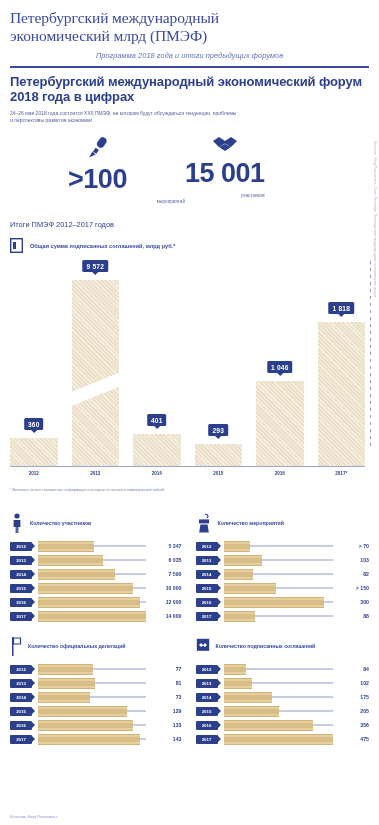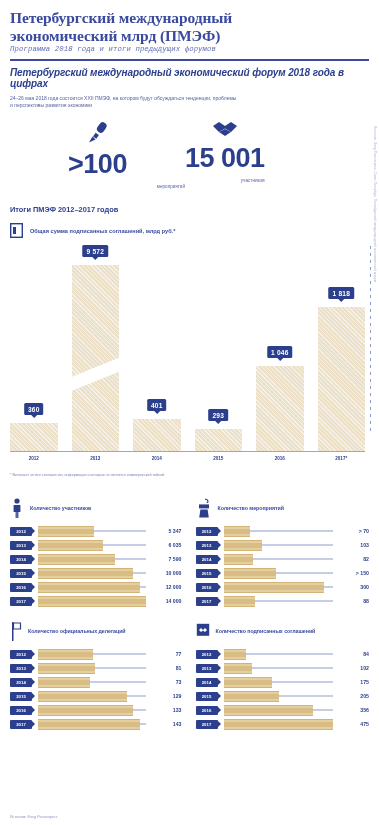--- a/index.html
+++ b/index.html
@@ -7,47 +7,47 @@
     width:379px;height:825px;background:#ffffff;
     font-family:"Liberation Sans","DejaVu Sans",sans-serif;
     color:#2b3f8c;overflow:hidden;
   }
   .page{position:relative;width:379px;height:825px;padding:0;box-sizing:border-box;}
 
   
   .header{padding:9px 10px 0 10px;}
   .title{
     font-family:"Liberation Serif","DejaVu Serif",serif;
-    font-size:15.5px;line-height:18px;font-weight:700;color:#3a4a9e;
+    font-size:15.5px;line-height:18px;font-weight:400;color:#3a4a9e;
     letter-spacing:-0.1px;
   }
   .subtitle{
-    font-family:Liberation Mono, monospace;
-    font-style:italic;font-size:7.3px;color:#6170b5;letter-spacing:.1px;
+    font-family:Liberation Sans, sans-serif;
+    font-style:italic;font-size:7.3px;color:#6170b5;margin-top:6px;letter-spacing:.1px;text-align:center;
   }
   .rule{height:2px;background:#3a4a9e;margin:6px 10px 0 10px;}
   .lede{
-    padding:6px 10px 0 10px;font-size:10px;font-weight:700;color:#2b3f8c;letter-spacing:-0.1px;font-style:italic;
+    padding:6px 10px 0 10px;font-size:13px;font-weight:700;color:#2b3f8c;letter-spacing:-0.1px;
   }
   .lede-sub{
     padding:6px 10px 0 10px;font-size:5px;line-height:7px;color:#57639f;max-width:230px;
   }
 
   
   .stats{display:flex;gap:0;padding:10px 10px 0 10px;align-items:flex-start;}
   .stat{display:flex;align-items:center;gap:6px;flex-direction:column;}
   .stat:first-child{width:175px;}
   .stat-num{
     font-size:27px;font-weight:700;color:#2b3f8c;line-height:1;letter-spacing:-0.5px;
   }
   .stat-cap{font-size:4.6px;color:#5b67a6;align-self:flex-end;padding-bottom:3px;white-space:nowrap;}
   .icon-blue{fill:#2b3f8c;}
 
   
-  .sect-head{padding:13px 10px 0 10px;font-size:7.4px;font-weight:700;color:#2b3f8c;}
+  .sect-head{padding:13px 10px 0 10px;font-size:7.4px;font-weight:400;color:#2b3f8c;}
   .legend{display:flex;align-items:center;gap:7px;padding:9px 10px 0 10px;}
   .legend-label{font-size:5.6px;color:#3a4a9e;font-weight:700;}
 
   
   .chart{position:relative;margin:8px 14px 0 10px;height:222px;}
   .plot{position:relative;height:205px;}
   .bars{position:absolute;left:0;right:0;bottom:0;height:205px;display:flex;align-items:flex-end;gap:14px;}
   .bcol{flex:1;position:relative;height:100%;display:flex;flex-direction:column;justify-content:flex-end;align-items:center;}
   .bar{
     width:100%;

